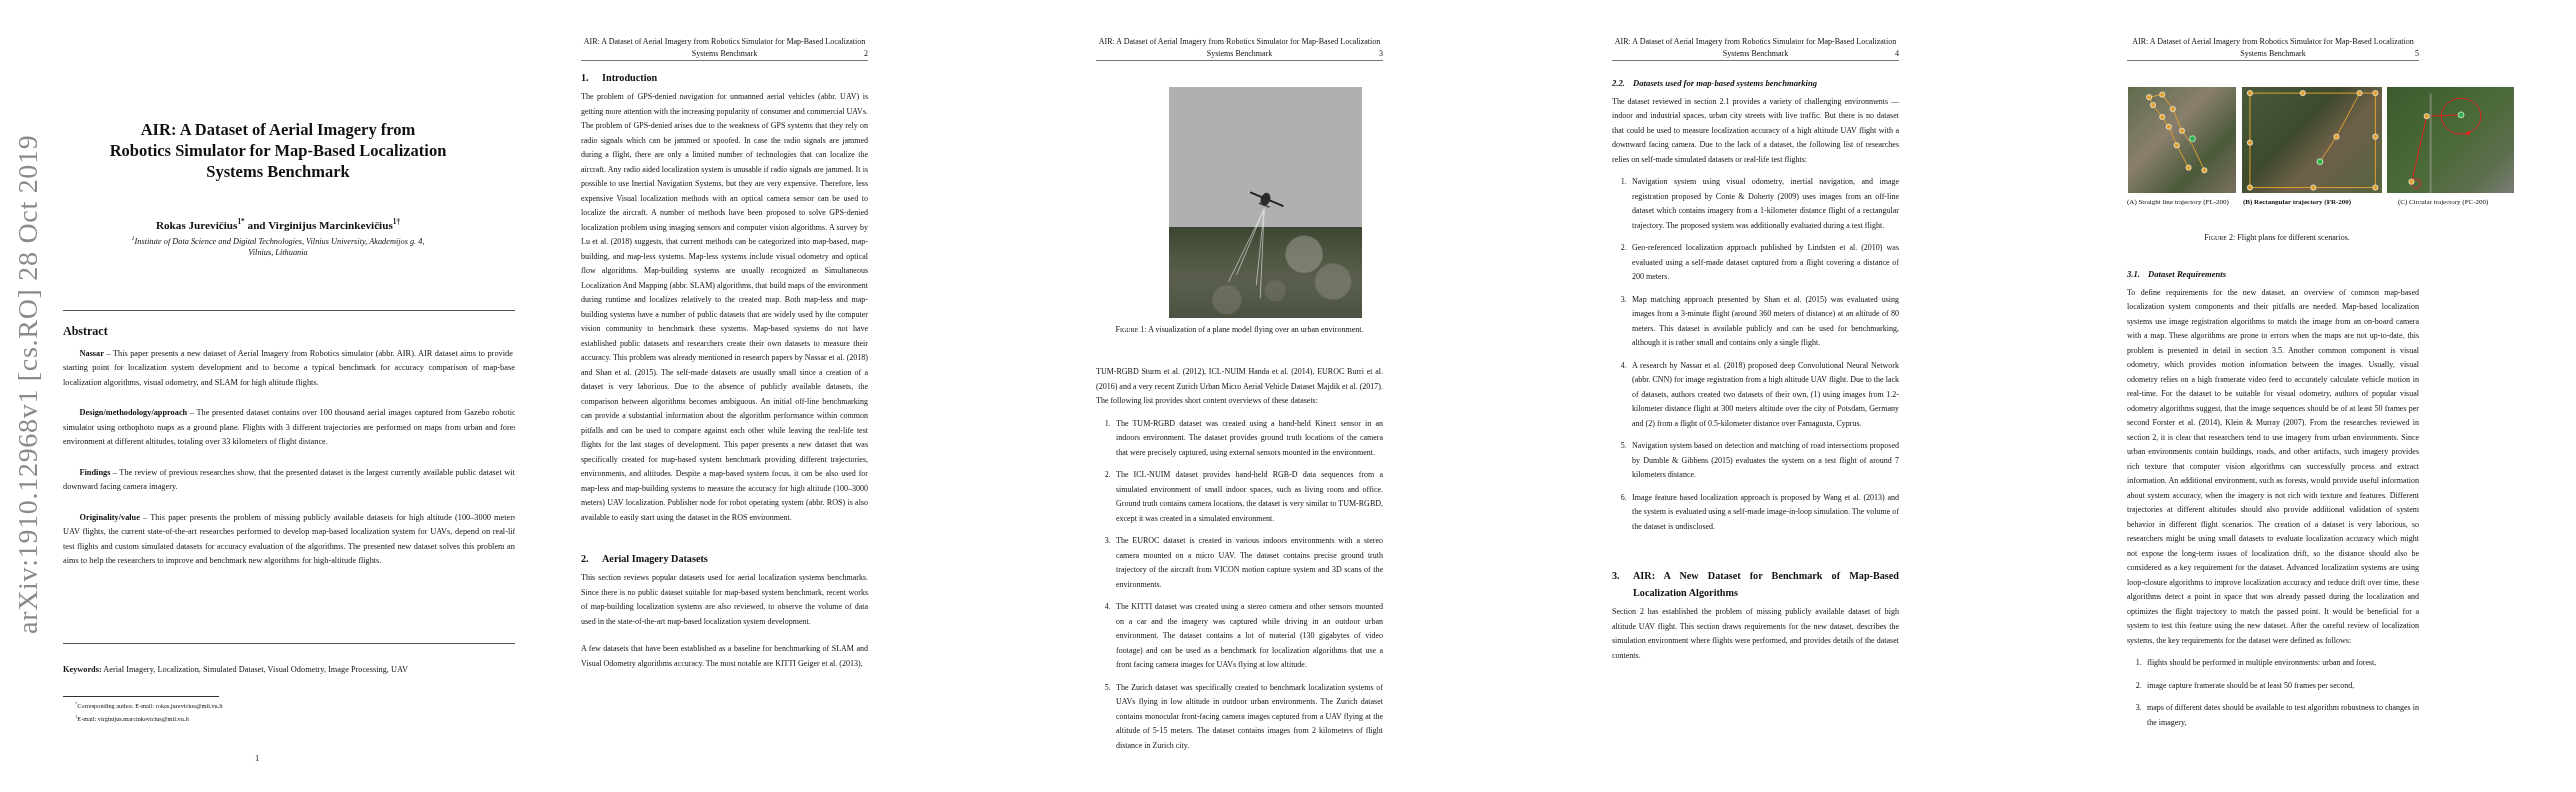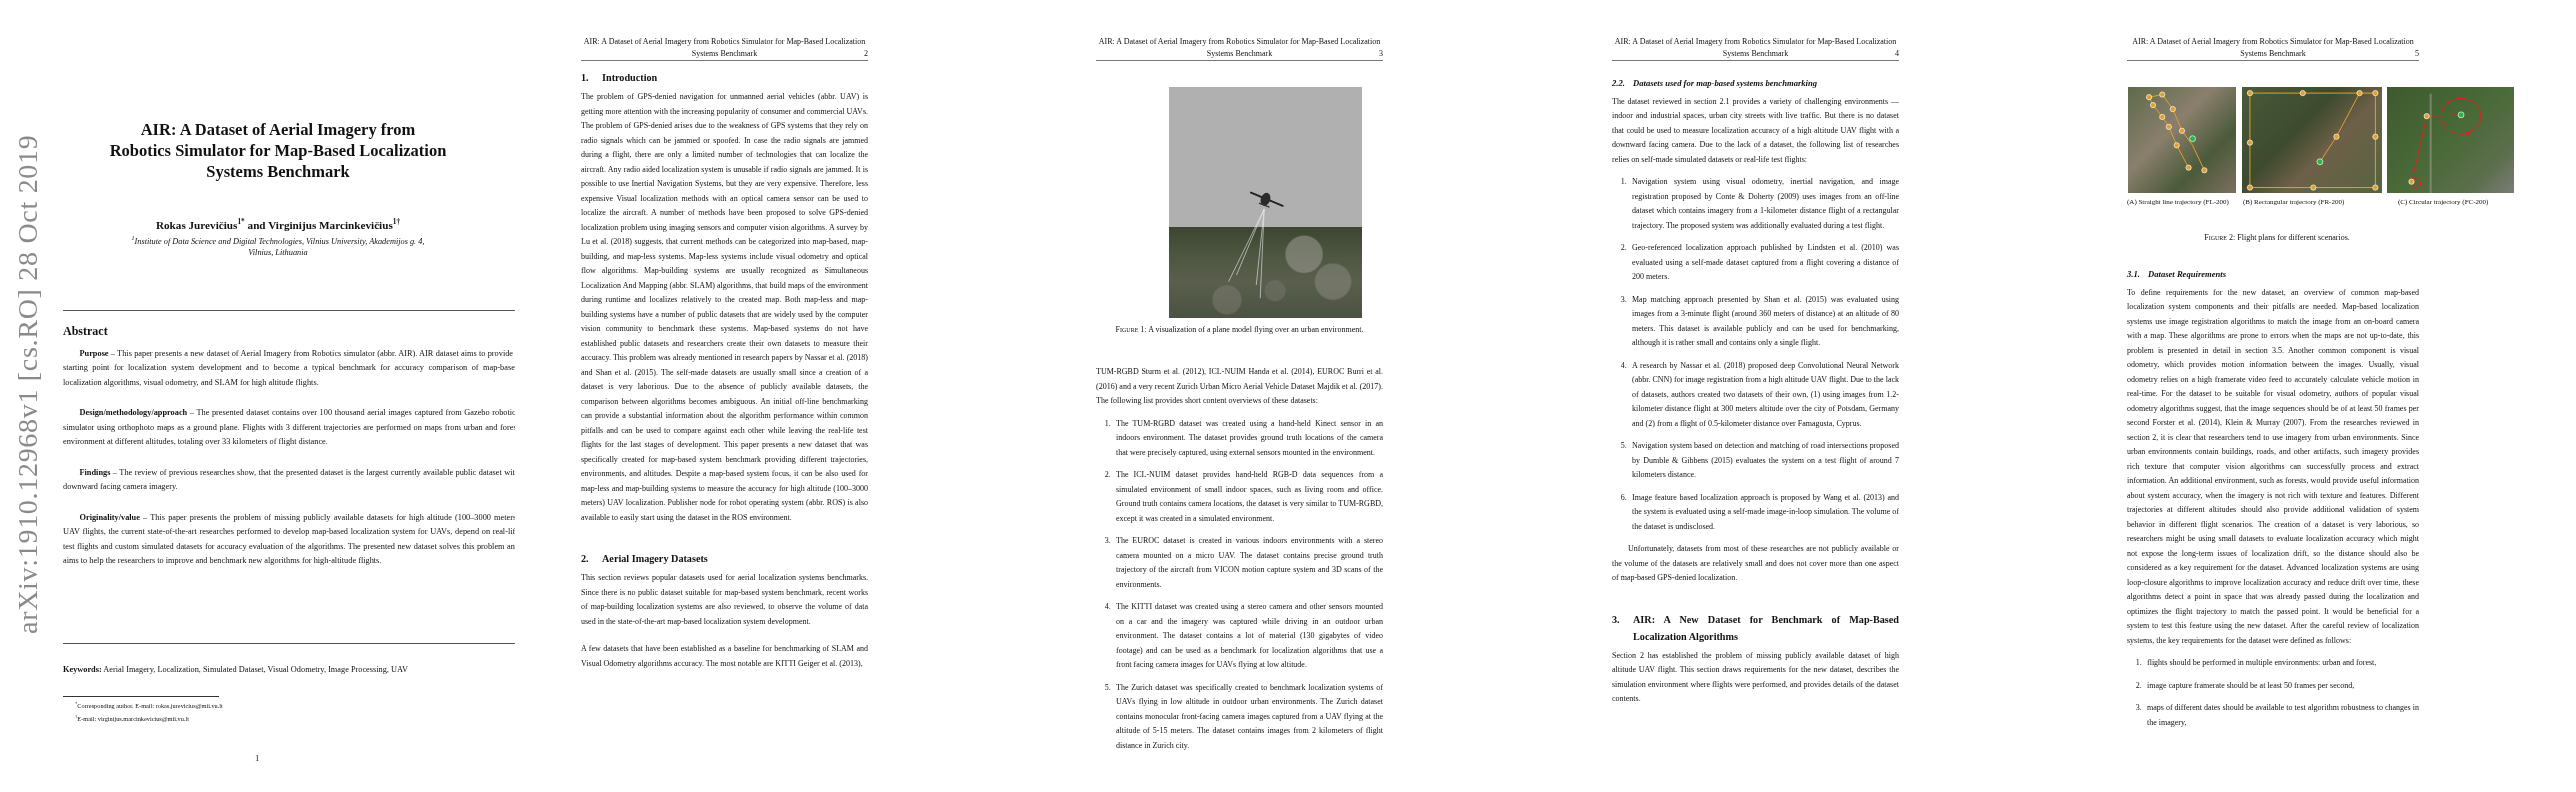--- a/index.html
+++ b/index.html
@@ -83,21 +83,21 @@
 
   <div class="affil">
     <div><sup>1</sup><span>Institute of Data Science and Digital Technologies, Vilnius University, Akademijos g. 4,</span></div>
     <div>Vilnius, Lithuania</div>
   </div>
 
   <div class="rule" style="left:63px; width:456px; top:310px;"></div>
 
   <div class="abs-wrap">
     <h3>Abstract</h3>
-    <p><b>Purpose</b><span> – This paper presents a new dataset of Aerial Imagery from Robotics simulator (abbr. AIR). AIR dataset aims to provide a starting point for localization system development and to become a typical benchmark for accuracy comparison of map-based localization algorithms, visual odometry, and SLAM for high altitude flights.</span></p>
+    <p><b>Nassar</b><span> – This paper presents a new dataset of Aerial Imagery from Robotics simulator (abbr. AIR). AIR dataset aims to provide a starting point for localization system development and to become a typical benchmark for accuracy comparison of map-based localization algorithms, visual odometry, and SLAM for high altitude flights.</span></p>
     <p><b>Design/methodology/approach</b><span> – The presented dataset contains over 100 thousand aerial images captured from Gazebo robotics simulator using orthophoto maps as a ground plane. Flights with 3 different trajectories are performed on maps from urban and forest environment at different altitudes, totaling over 33 kilometers of flight distance.</span></p>
     <p><b>Findings</b><span> – The review of previous researches show, that the presented dataset is the largest currently available public dataset with downward facing camera imagery.</span></p>
     <p><b>Originality/value</b><span> – This paper presents the problem of missing publicly available datasets for high altitude (100–3000 meters) UAV flights, the current state-of-the-art researches performed to develop map-based localization system for UAVs, depend on real-life test flights and custom simulated datasets for accuracy evaluation of the algorithms. The presented new dataset solves this problem and aims to help the researchers to improve and benchmark new algorithms for high-altitude flights.</span></p>
   </div>
 
   <div class="rule" style="left:63px; width:456px; top:643px;"></div>
 
   <div class="keywords">
     <b>Keywords:</b><span> Aerial Imagery, Localization, Simulated Dataset, Visual Odometry, Image Processing, UAV</span>
   </div>
@@ -218,21 +218,20 @@
         </li>
       <li>
           <span class="n">5.</span>
           <span class="t">Navigation system based on detection and matching of road intersections proposed by Dumble &amp; Gibbens (2015) evaluates the system on a test flight of around 7 kilometers distance.</span>
         </li>
       <li>
           <span class="n">6.</span>
           <span class="t">Image feature based localization approach is proposed by Wang et al. (2013) and the system is evaluated using a self-made image-in-loop simulation. The volume of the dataset is undisclosed.</span>
         </li>
     </ol>
-    <p style="text-indent:16px;">Unfortunately, datasets from most of these researches are not publicly available or the volume of the datasets are relatively small and does not cover more than one aspect of map-based GPS-denied localization.</p>
     <div class="gap"></div>
     <div class="sec" style="display:flex;">
         <span class="num" style="flex:none;">3.</span>
         <span>AIR: A New Dataset for Benchmark of Map-Based Localization Algorithms</span>
       </div>
     <p>Section 2 has established the problem of missing publicly available dataset of high altitude UAV flight. This section draws requirements for the new dataset, describes the simulation environment where flights were performed, and provides details of the dataset contents.</p>
   </div>
 </div>
 
 <div class="page p5">
@@ -290,21 +289,21 @@
       <line x1="66" y1="10" x2="66" y2="160" stroke="#9a9d8e" stroke-width="3" opacity="0.6"></line>
       <g fill="#e0a030" stroke="#fff" stroke-width="1">
         <circle cx="60" cy="44" r="4"></circle>
           <circle cx="37" cy="143" r="4"></circle>
       </g>
       <circle cx="112" cy="42" r="4.5" fill="#2db34a" stroke="#fff" stroke-width="1"></circle>
     </svg>
   </div>
 
   <div class="subcap" style="left:66px; width:112px;"><span class="smallcaps">(A)</span><span> Straight line trajectory (FL-200)</span></div>
-  <div class="subcap" style="left:182px; width:139px;"><span class="smallcaps">(B)</span><span> Rectangular trajectory (FR-200)</span></div>
+  <div class="subcap" style="left:182px; width:139px;font-weight:bold;"><span class="smallcaps">(B)</span><span> Rectangular trajectory (FR-200)</span></div>
   <div class="subcap" style="left:337px; width:125px;"><span class="smallcaps">(C)</span><span> Circular trajectory (FC-200)</span></div>
 
   <div class="fig-caption" style="left:70px; width:292px; top:233px;">
     <span class="smallcaps">Figure 2:</span><span> Flight plans for different scenarios.</span>
   </div>
 
   <div class="content" style="top:267px; width:292px;">
     <div class="subsec">
         <span class="num">3.1.</span>
         <span>Dataset Requirements</span>

